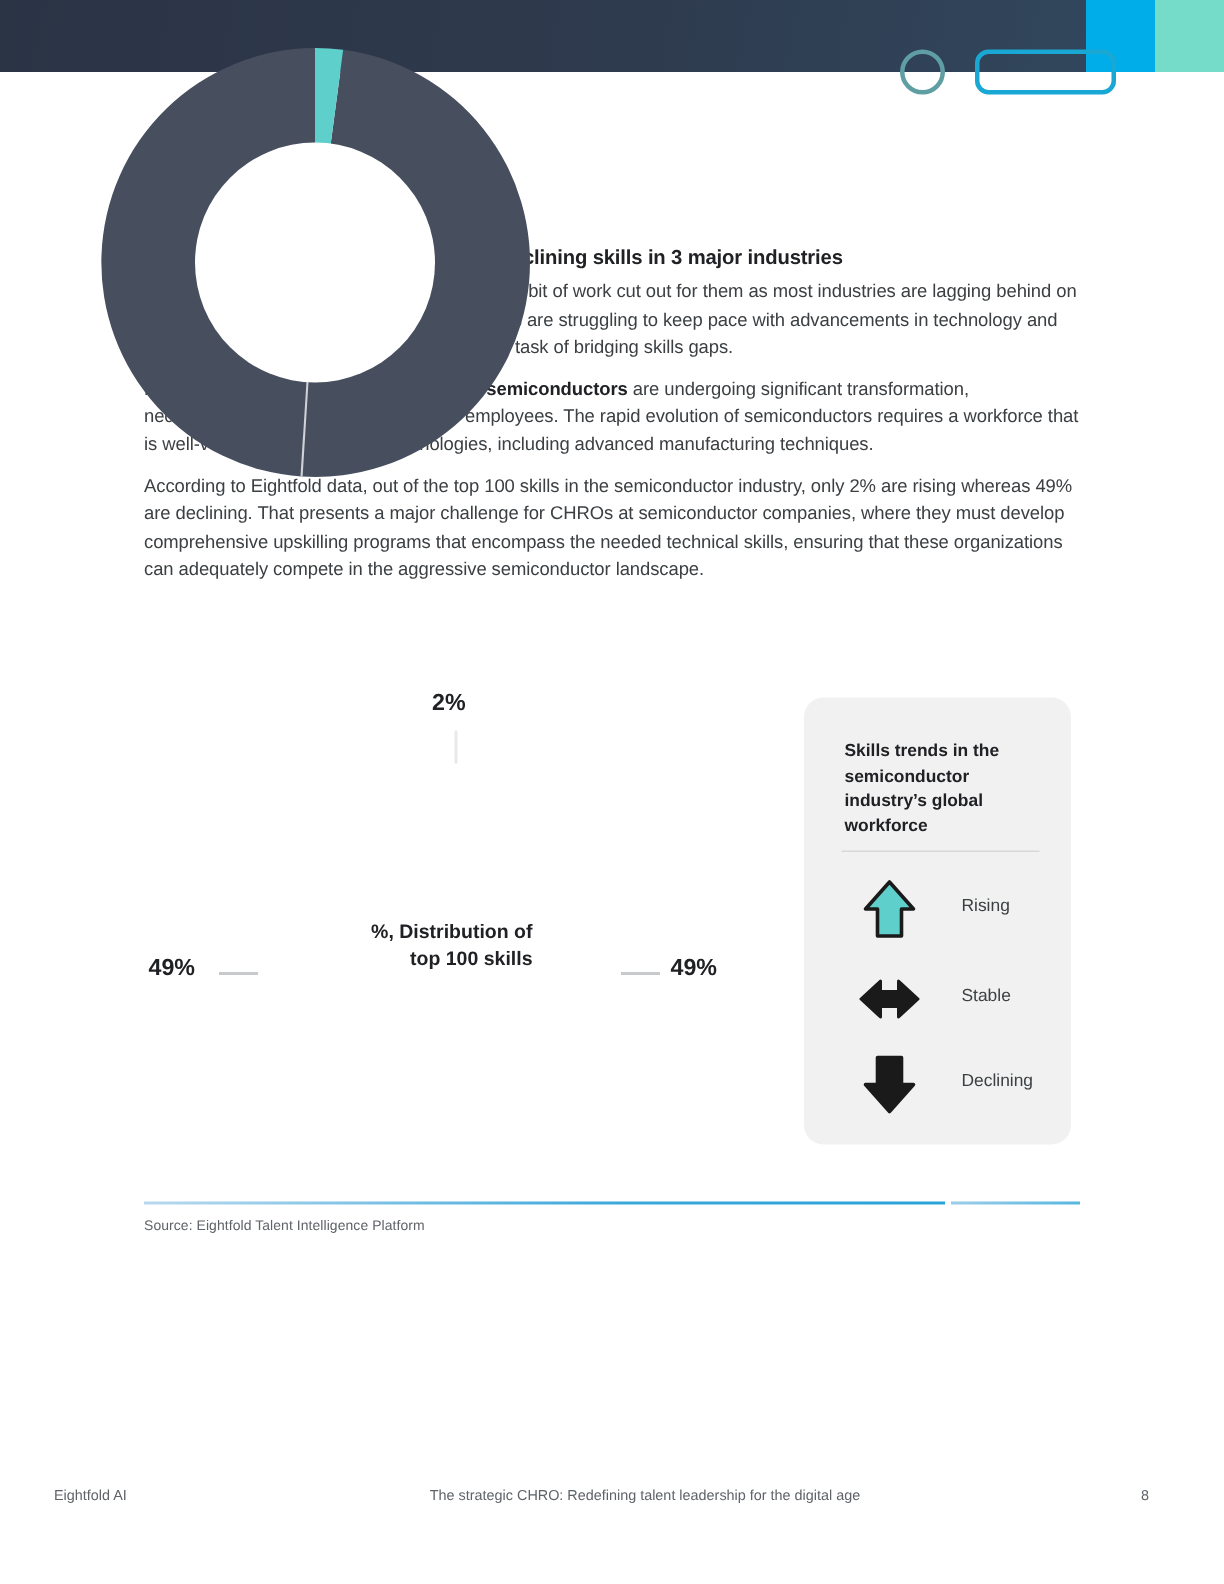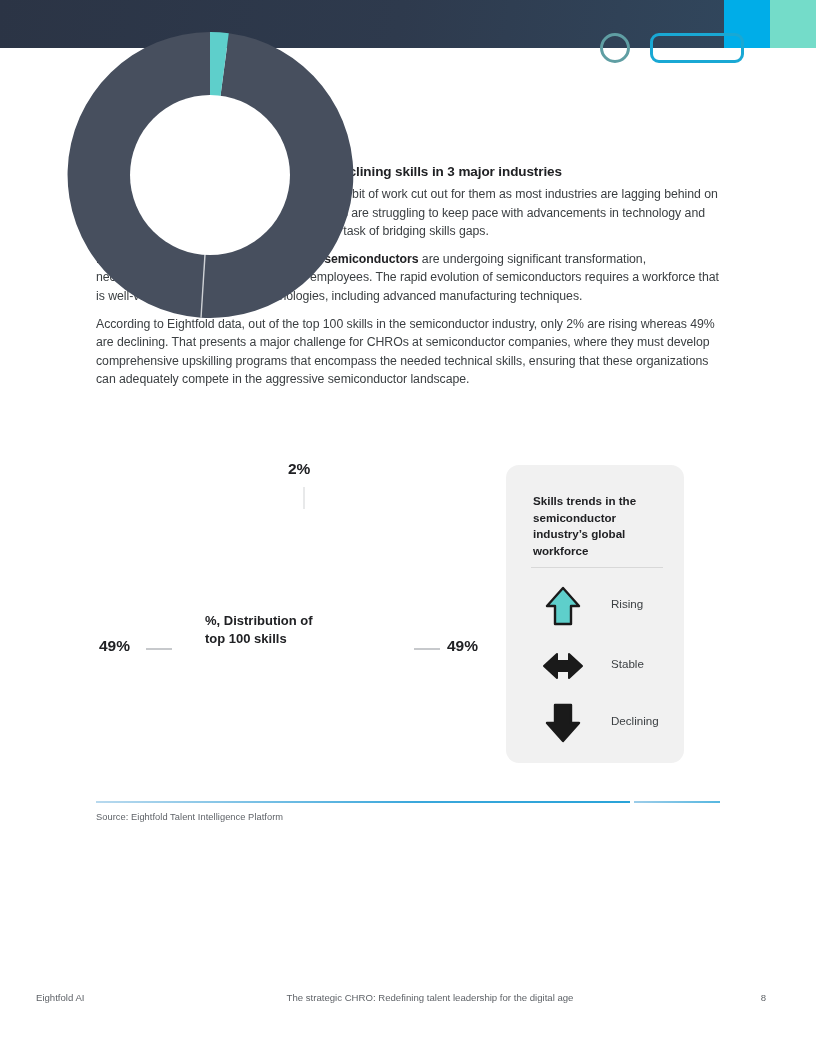--- a/index.html
+++ b/index.html
@@ -47,37 +47,37 @@
     margin-top:9px; letter-spacing:-0.05px;
   }
   .para.first { margin-top:5px; }
   .para b { font-weight:bold; color:#202124; }
 
   .donut-wrap { position:absolute; left:0px; top:0px; width:420px; height:345px; }
   .donut-svg { position:absolute; left:60px; top:25px; }
 
   .donut-center {
     position:absolute; left:205px; top:612px;
-    width:150px; text-align:left;
+    width:150px; text-align:right;
     font-size:13px; font-weight:bold; color:#202124; line-height:18px;
   }
 
   .pct { position:absolute; font-size:15.5px; font-weight:bold; color:#202124; }
   .pct-top   { left:288px; top:460px; }
   .pct-left  { left:99px;  top:637px; }
   .pct-right { left:447px; top:637px; }
 
   .tick { position:absolute; background:#c7c9cc; }
   .tick-top   { left:303px; top:487px; width:2px; height:22px; background:#e8e9ea; }
   .tick-left  { left:146px; top:648px; width:26px; height:2px; }
   .tick-right { left:414px; top:648px; width:26px; height:2px; }
 
   
   .legend {
-    position:absolute; left:506px; top:465px; width:178px; height:298px;
+    position:absolute; left:536px; top:465px; width:178px; height:298px;
     background:#f1f1f1; border-radius:13px;
   }
   .legend-title {
     position:absolute; left:27px; top:28px; width:130px;
     font-size:11.6px; font-weight:bold; color:#202124; line-height:16.5px;
   }
   .legend-divider {
     position:absolute; left:25px; top:102px; width:132px; height:1px; background:#d8d8d8;
   }
   .legend-row { position:absolute; left:25px; width:140px; height:46px; }

